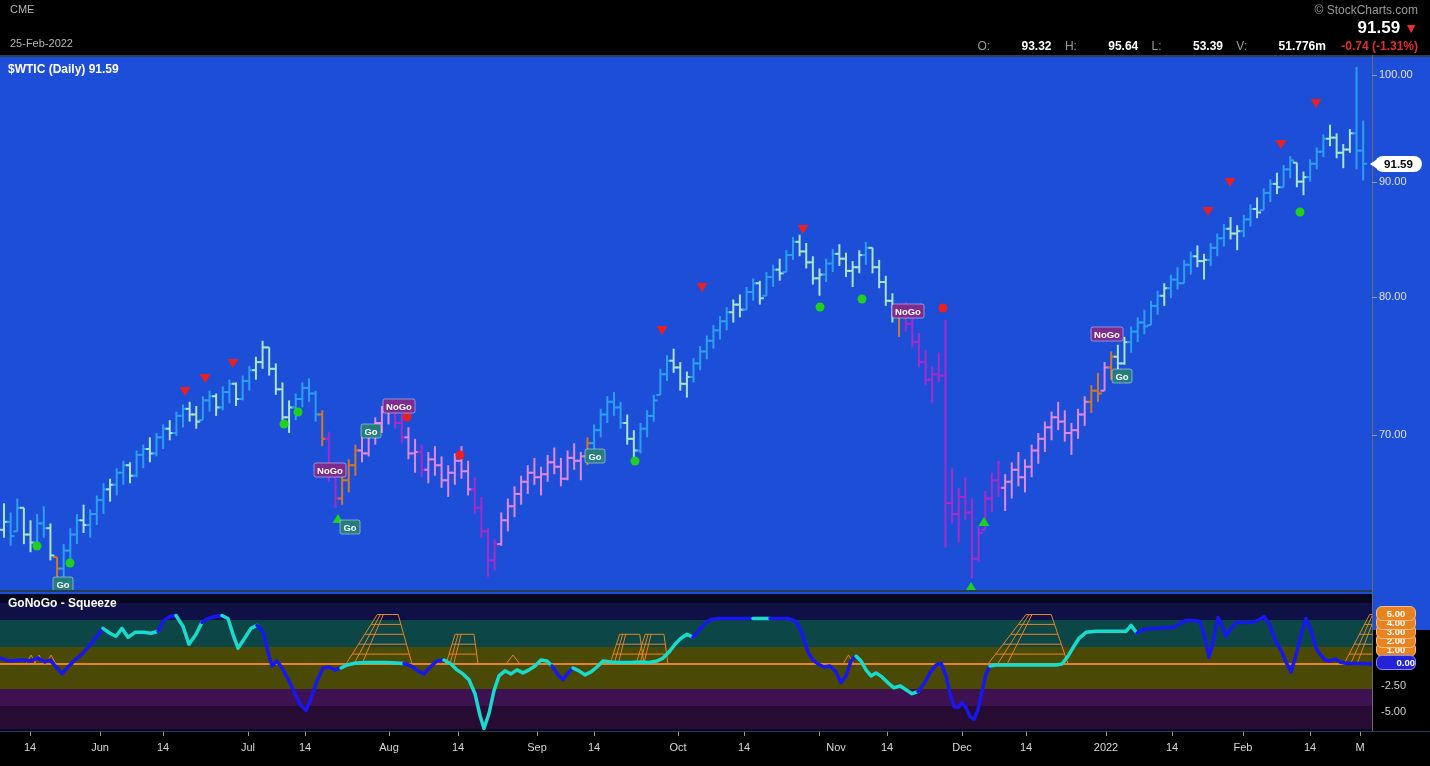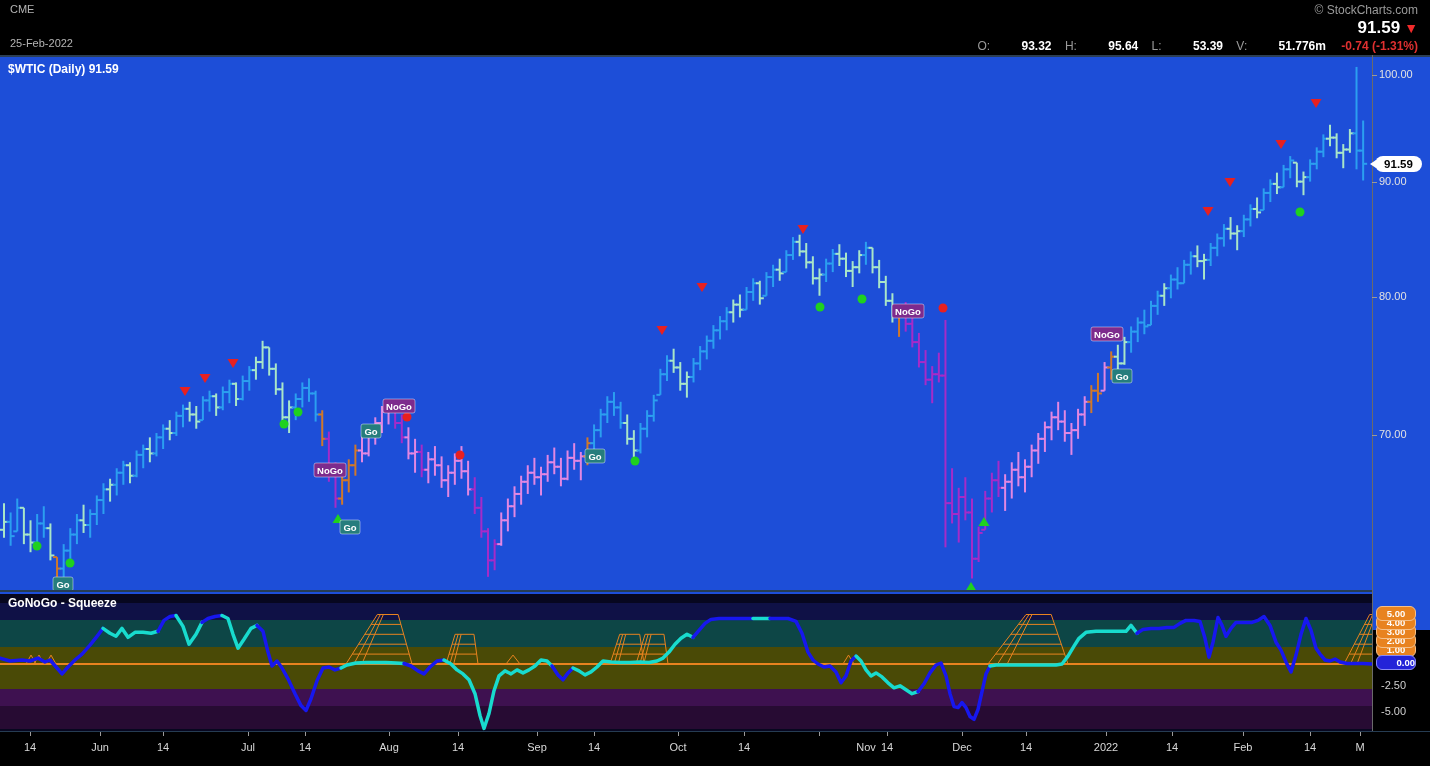--- a/index.html
+++ b/index.html
@@ -895,21 +895,21 @@
       <div class="xlab" style="left: 458px;">14</div>
       <div class="xtick" style="left: 537px;"></div>
       <div class="xlab" style="left: 537px;">Sep</div>
       <div class="xtick" style="left: 594px;"></div>
       <div class="xlab" style="left: 594px;">14</div>
       <div class="xtick" style="left: 678px;"></div>
       <div class="xlab" style="left: 678px;">Oct</div>
       <div class="xtick" style="left: 744px;"></div>
       <div class="xlab" style="left: 744px;">14</div>
       <div class="xtick" style="left: 819px;"></div>
-      <div class="xlab" style="left: 866px;">Nov</div>
+      <div class="xlab" style="left: 836px;">Nov</div>
       <div class="xtick" style="left: 887px;"></div>
       <div class="xlab" style="left: 887px;">14</div>
       <div class="xtick" style="left: 962px;"></div>
       <div class="xlab" style="left: 962px;">Dec</div>
       <div class="xtick" style="left: 1026px;"></div>
       <div class="xlab" style="left: 1026px;">14</div>
       <div class="xtick" style="left: 1106px;"></div>
       <div class="xlab" style="left: 1106px;">2022</div>
       <div class="xtick" style="left: 1172px;"></div>
       <div class="xlab" style="left: 1172px;">14</div>

